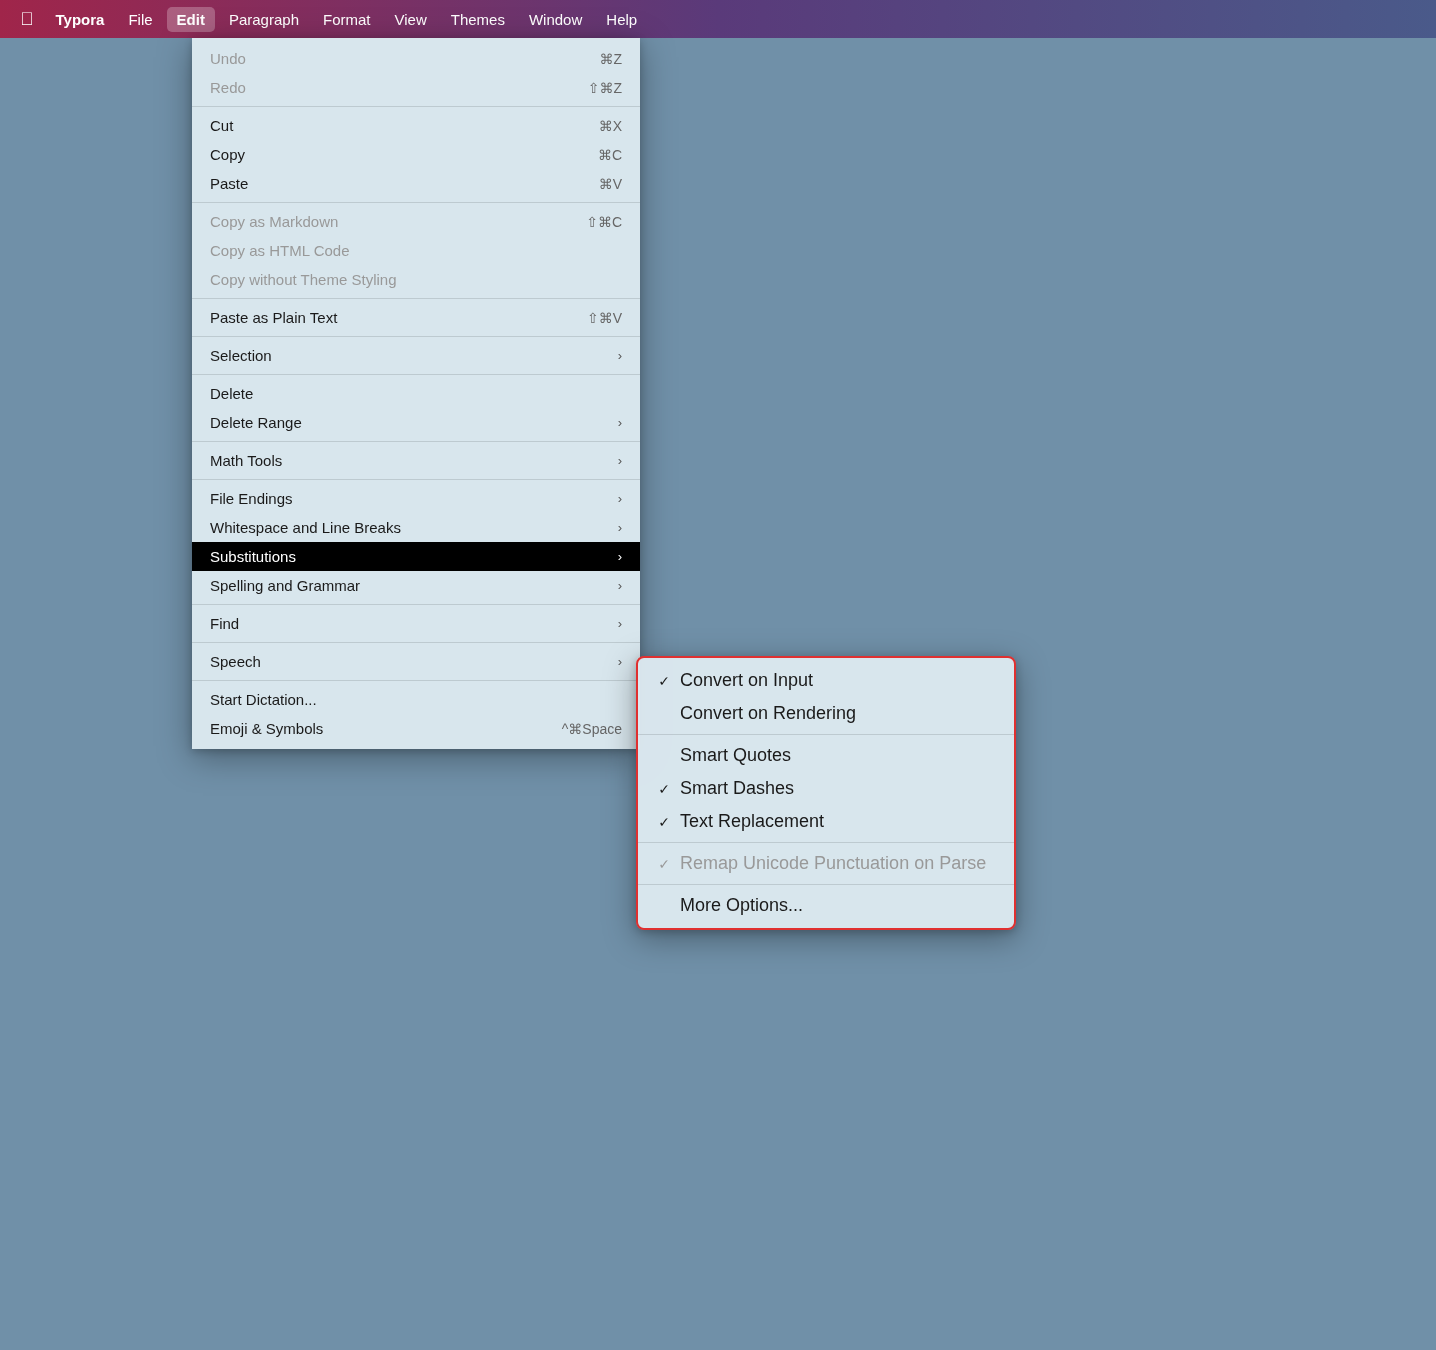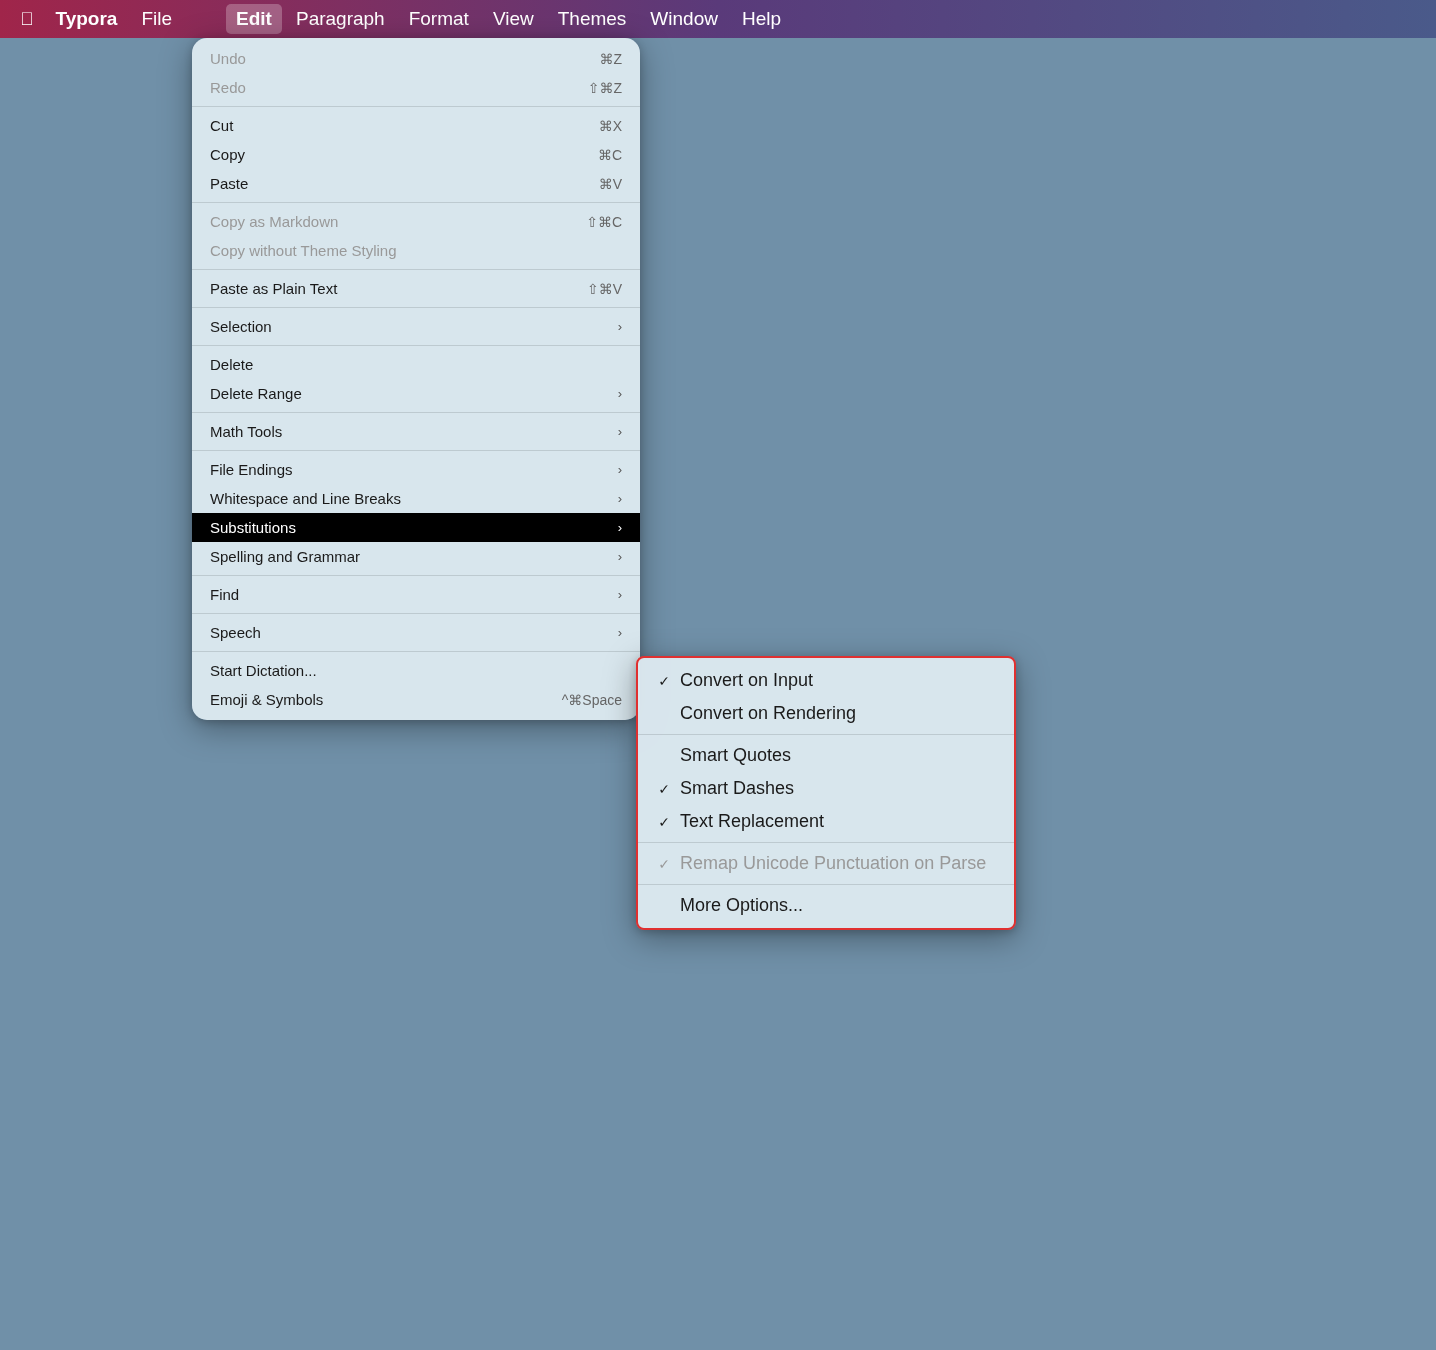--- a/index.html
+++ b/index.html
@@ -21,37 +21,36 @@
       display: flex;
       align-items: center;
       padding: 0 12px;
       gap: 4px;
       position: relative;
       z-index: 100;
     }
 
     .menubar-item {
       color: white;
-      font-size: 19px;
+      font-size: 15px;
       padding: 4px 10px;
       border-radius: 5px;
       cursor: pointer;
       white-space: nowrap;
       font-weight: 400;
     }
 
     .menubar-item.apple {
       font-size: 18px;
       padding: 4px 8px;
     }
 
     .menubar-item.active {
       background: rgba(255,255,255,0.25);
       font-weight: 600;
-      margin-left: 40px;
     }
 
     .menubar-item.app-name {
       font-weight: 700;
     }
 
     
     .bg-content {
       position: absolute;
       top: 38px;
@@ -61,21 +60,21 @@
       background: #7090a8;
     }
 
     
     .dropdown-main {
       position: absolute;
       top: 38px;
       left: 192px;
       width: 448px;
       background: rgba(220, 232, 240, 0.97);
-      border-radius: 15px;
+      border-radius: 0;
       box-shadow: 0 8px 32px rgba(0,0,0,0.35), 0 2px 8px rgba(0,0,0,0.2);
       padding: 6px 0;
       z-index: 200;
     }
 
     .menu-item {
       display: flex;
       align-items: center;
       justify-content: space-between;
       padding: 6px 18px;
@@ -212,20 +211,23 @@
   </div>
 
   <div class="menu-separator"></div>
 
 
   <div class="menu-item disabled">
     <span class="menu-item-label">Copy as Markdown</span>
     <span class="menu-item-shortcut">⇧⌘C</span>
   </div>
 
+  <div class="menu-item disabled">
+    <span class="menu-item-label">Copy as HTML Code</span>
+  </div>
 
   <div class="menu-item disabled">
     <span class="menu-item-label">Copy without Theme Styling</span>
   </div>
 
   <div class="menu-separator"></div>
 
   <div class="menu-item">
     <span class="menu-item-label">Paste as Plain Text</span>
     <span class="menu-item-shortcut">⇧⌘V</span>

